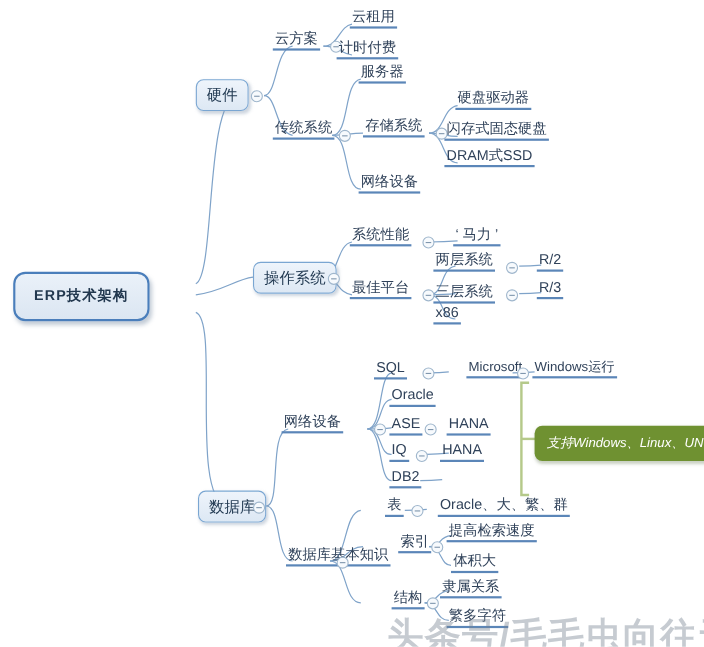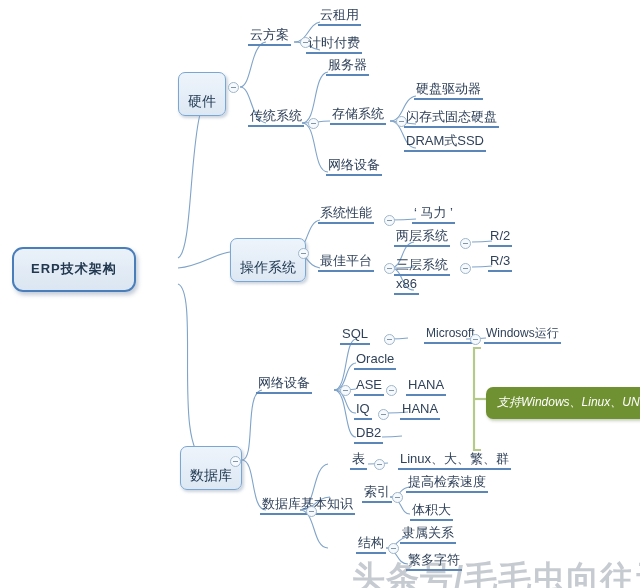--- a/index.html
+++ b/index.html
@@ -31,21 +31,21 @@
     font-weight:bold;
     color:#22384f;
     letter-spacing:1px;
   }
   
   .box-node{
     border:1.4px solid #7aa6d2;
     border-radius:7px;
     background:linear-gradient(180deg,#eef4fb 0%,#dde8f4 100%);
     box-shadow:1.5px 2px 3px rgba(130,150,175,.40);
-    padding:21px 9px 7px 9px;
+    padding:6px 9px 7px 9px;
     font-size:14px;
     color:#223a52;
   }
   
   .u-node{
     font-size:13px;
     color:#30425a;
     padding:0 2px 3px 2px;
     border-bottom:2.2px solid #5b86b8;
   }
@@ -234,21 +234,21 @@
 
   <div class="node u-node" style="left:354px;top:426px;">DB2</div>
 
   <div class="green-note" style="left:486px;top:387px;">支持Windows、Linux、UNIX</div>
 
   <div class="node u-node" style="left:260px;top:497px;">数据库基本知识</div>
   <div class="toggle" style="left:306px;top:506px;"></div>
 
   <div class="node u-node" style="left:350px;top:452px;">表</div>
   <div class="toggle" style="left:374px;top:459px;"></div>
-  <div class="node u-node" style="left:398px;top:452px;">Linux、大、繁、群</div>
+  <div class="node u-node" style="left:398px;top:452px;">Oracle、大、繁、群</div>
 
   <div class="node u-node" style="left:362px;top:485px;">索引</div>
   <div class="toggle" style="left:392px;top:492px;"></div>
   <div class="node u-node" style="left:406px;top:475px;">提高检索速度</div>
   <div class="node u-node" style="left:410px;top:503px;">体积大</div>
 
   <div class="node u-node" style="left:356px;top:536px;">结构</div>
   <div class="toggle" style="left:388px;top:543px;"></div>
   <div class="node u-node" style="left:400px;top:526px;">隶属关系</div>
   <div class="node u-node" style="left:406px;top:553px;">繁多字符</div>

